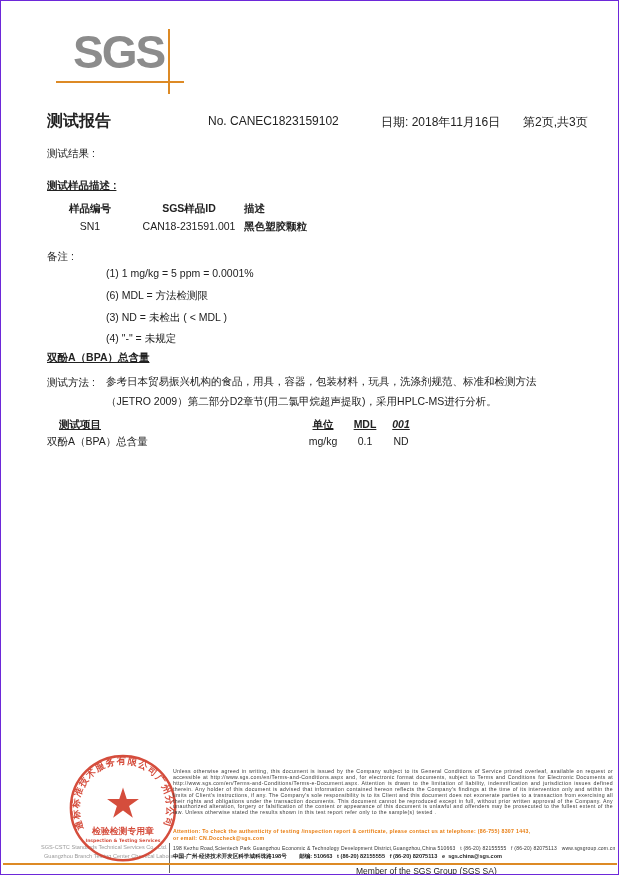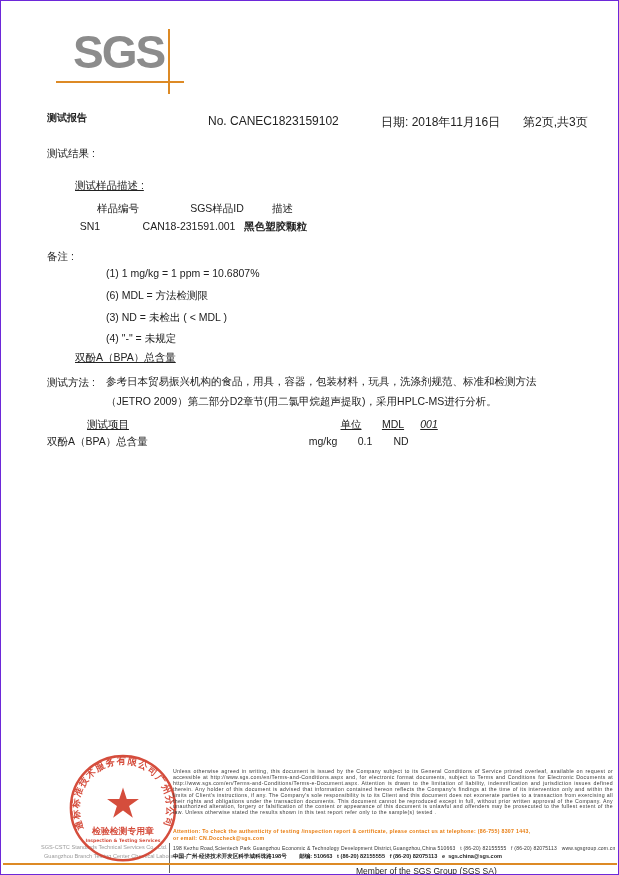--- a/index.html
+++ b/index.html
@@ -16,24 +16,24 @@
   .abs{position:absolute;white-space:nowrap;}
   
   .logo-text{
     font-weight:bold;color:#8c8c8c;
     font-size:46px;letter-spacing:-2px;
     line-height:1;
   }
   .logo-vline{width:2px;background:#dd8a25;}
   .logo-hline{height:2px;background:#dd8a25;}
   
-  .doc-title{font-size:10px;font-weight:bold;color:#222;}
+  .doc-title{font-size:16px;font-weight:bold;color:#222;}
   .hdr-txt{font-size:12px;color:#222;}
   .body-txt{font-size:10.5px;color:#222;}
-  .bold{font-weight:normal;margin-left:28px;}
+  .bold{font-weight:bold;}
   .ul{text-decoration:underline;}
   .it{font-style:italic;}
   .ctr{text-align:center;}
   .note-line{font-size:10.5px;color:#222;}
   .method-par{
     position:absolute;white-space:normal;
     font-size:10.5px;line-height:20px;color:#222;
   }
   
   .legal{
@@ -74,21 +74,21 @@
 
   <div class="abs body-txt bold ctr" style="left:50px;top:201px;width:78px;">样品编号</div>
   <div class="abs body-txt bold ctr" style="left:136px;top:201px;width:104px;">SGS样品ID</div>
   <div class="abs body-txt bold" style="left:243px;top:201px;">描述</div>
 
   <div class="abs body-txt ctr" style="left:50px;top:219px;width:78px;">SN1</div>
   <div class="abs body-txt ctr" style="left:136px;top:219px;width:104px;">CAN18-231591.001</div>
   <div class="abs body-txt" style="left:243px;top:219px;font-weight:bold;">黑色塑胶颗粒</div>
 
   <div class="abs body-txt" style="left:46px;top:249px;">备注 :</div>
-  <div class="abs note-line" style="left:105px;top:266px;">(1) 1 mg/kg = 1 ppm = 10.6807%</div>
+  <div class="abs note-line" style="left:105px;top:266px;">(1) 1 mg/kg = 5 ppm = 0.0001%</div>
   <div class="abs note-line" style="left:105px;top:288px;">(6) MDL = 方法检测限</div>
   <div class="abs note-line" style="left:105px;top:310px;text-align:right;">(3) ND = 未检出 ( &lt; MDL )</div>
   <div class="abs note-line" style="left:105px;top:331px;">(4) "-" = 未规定</div>
 
   <div class="abs body-txt bold ul" style="left:46px;top:350px;">双酚A（BPA）总含量</div>
   <div class="abs body-txt" style="left:46px;top:375px;">测试方法 :</div>
   <div class="method-par" style="left:105px;top:370px;width:468px;">参考日本贸易振兴机构的食品，用具，容器，包装材料，玩具，洗涤剂规范、标准和检测方法（JETRO 2009）第二部分D2章节(用二氯甲烷超声提取)，采用HPLC-MS进行分析。</div>
 
   <div class="abs body-txt bold ul" style="left:58px;top:417px;">测试项目</div>
   <div class="abs body-txt bold ul ctr" style="left:300px;top:417px;width:44px;">单位</div>

